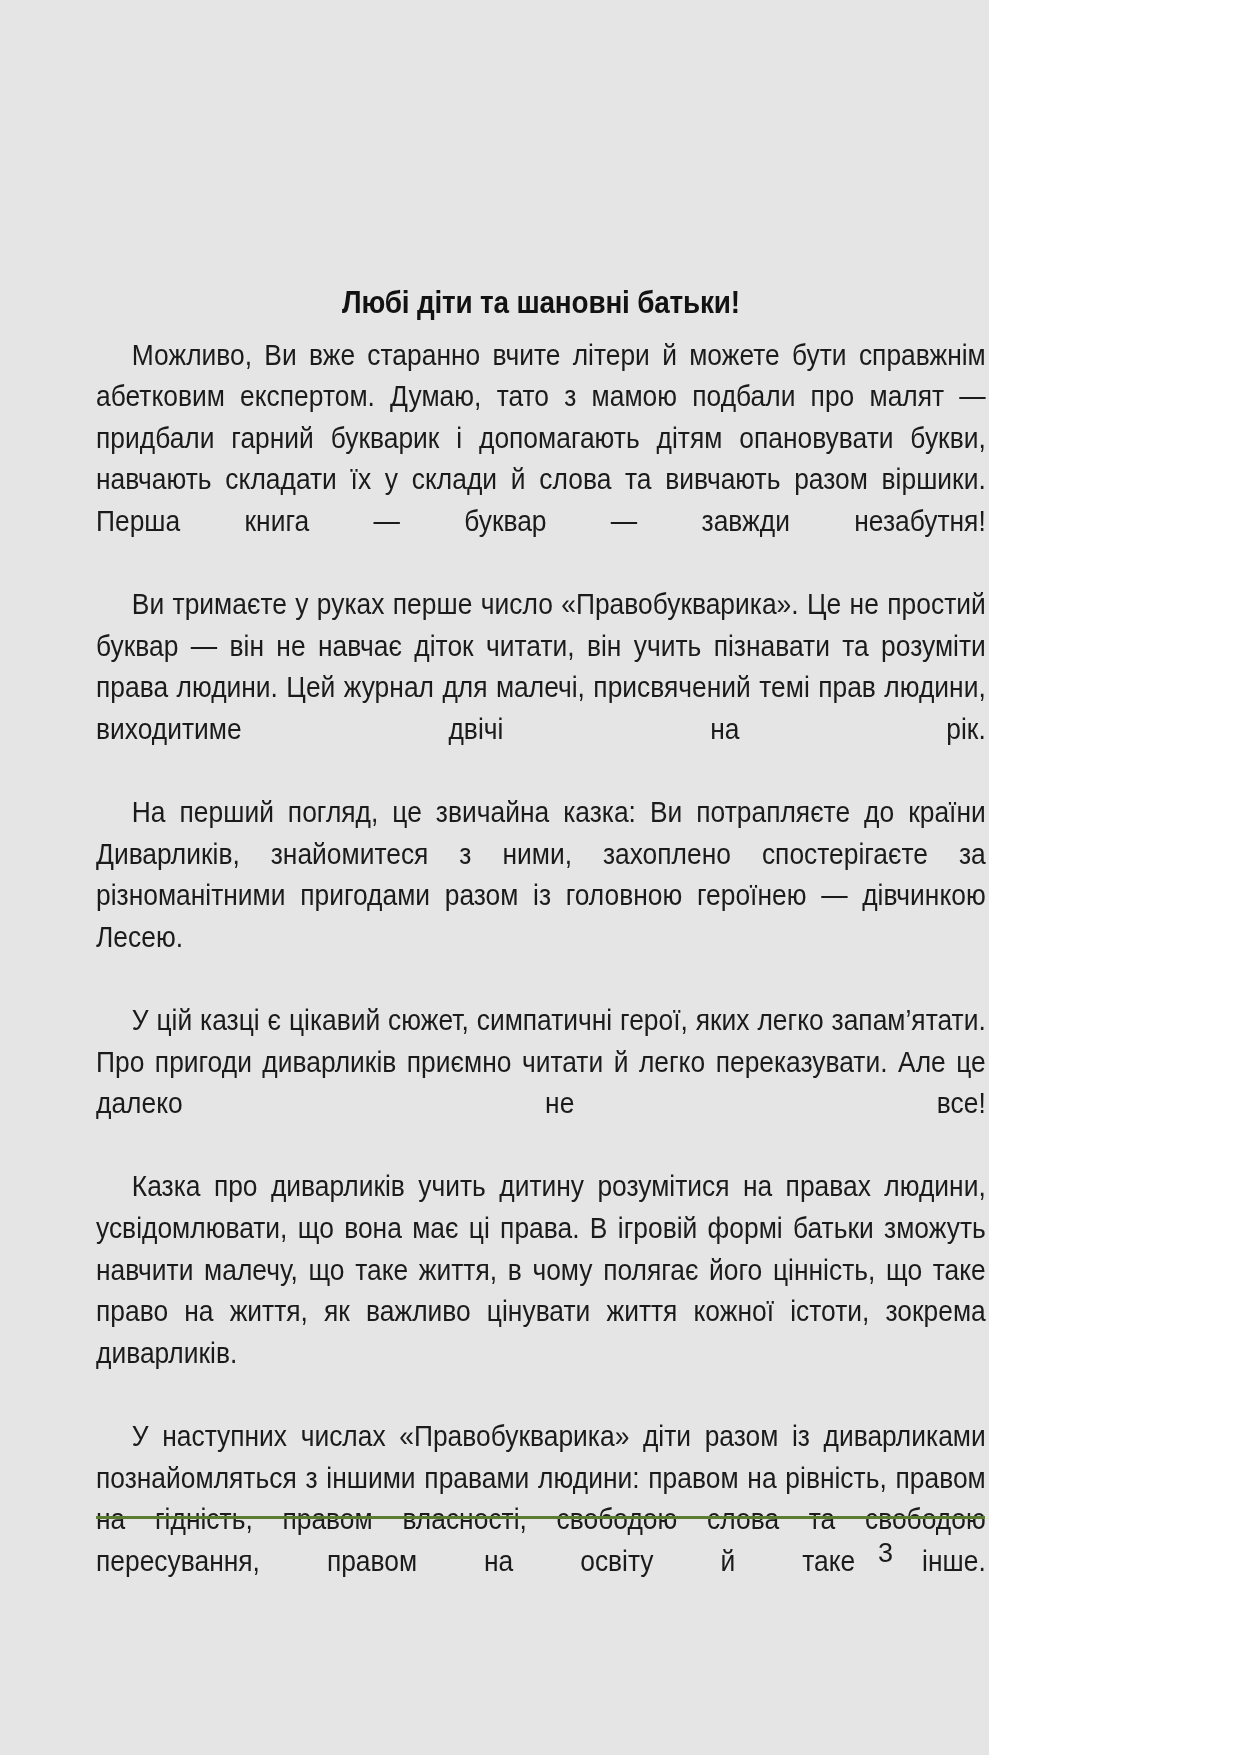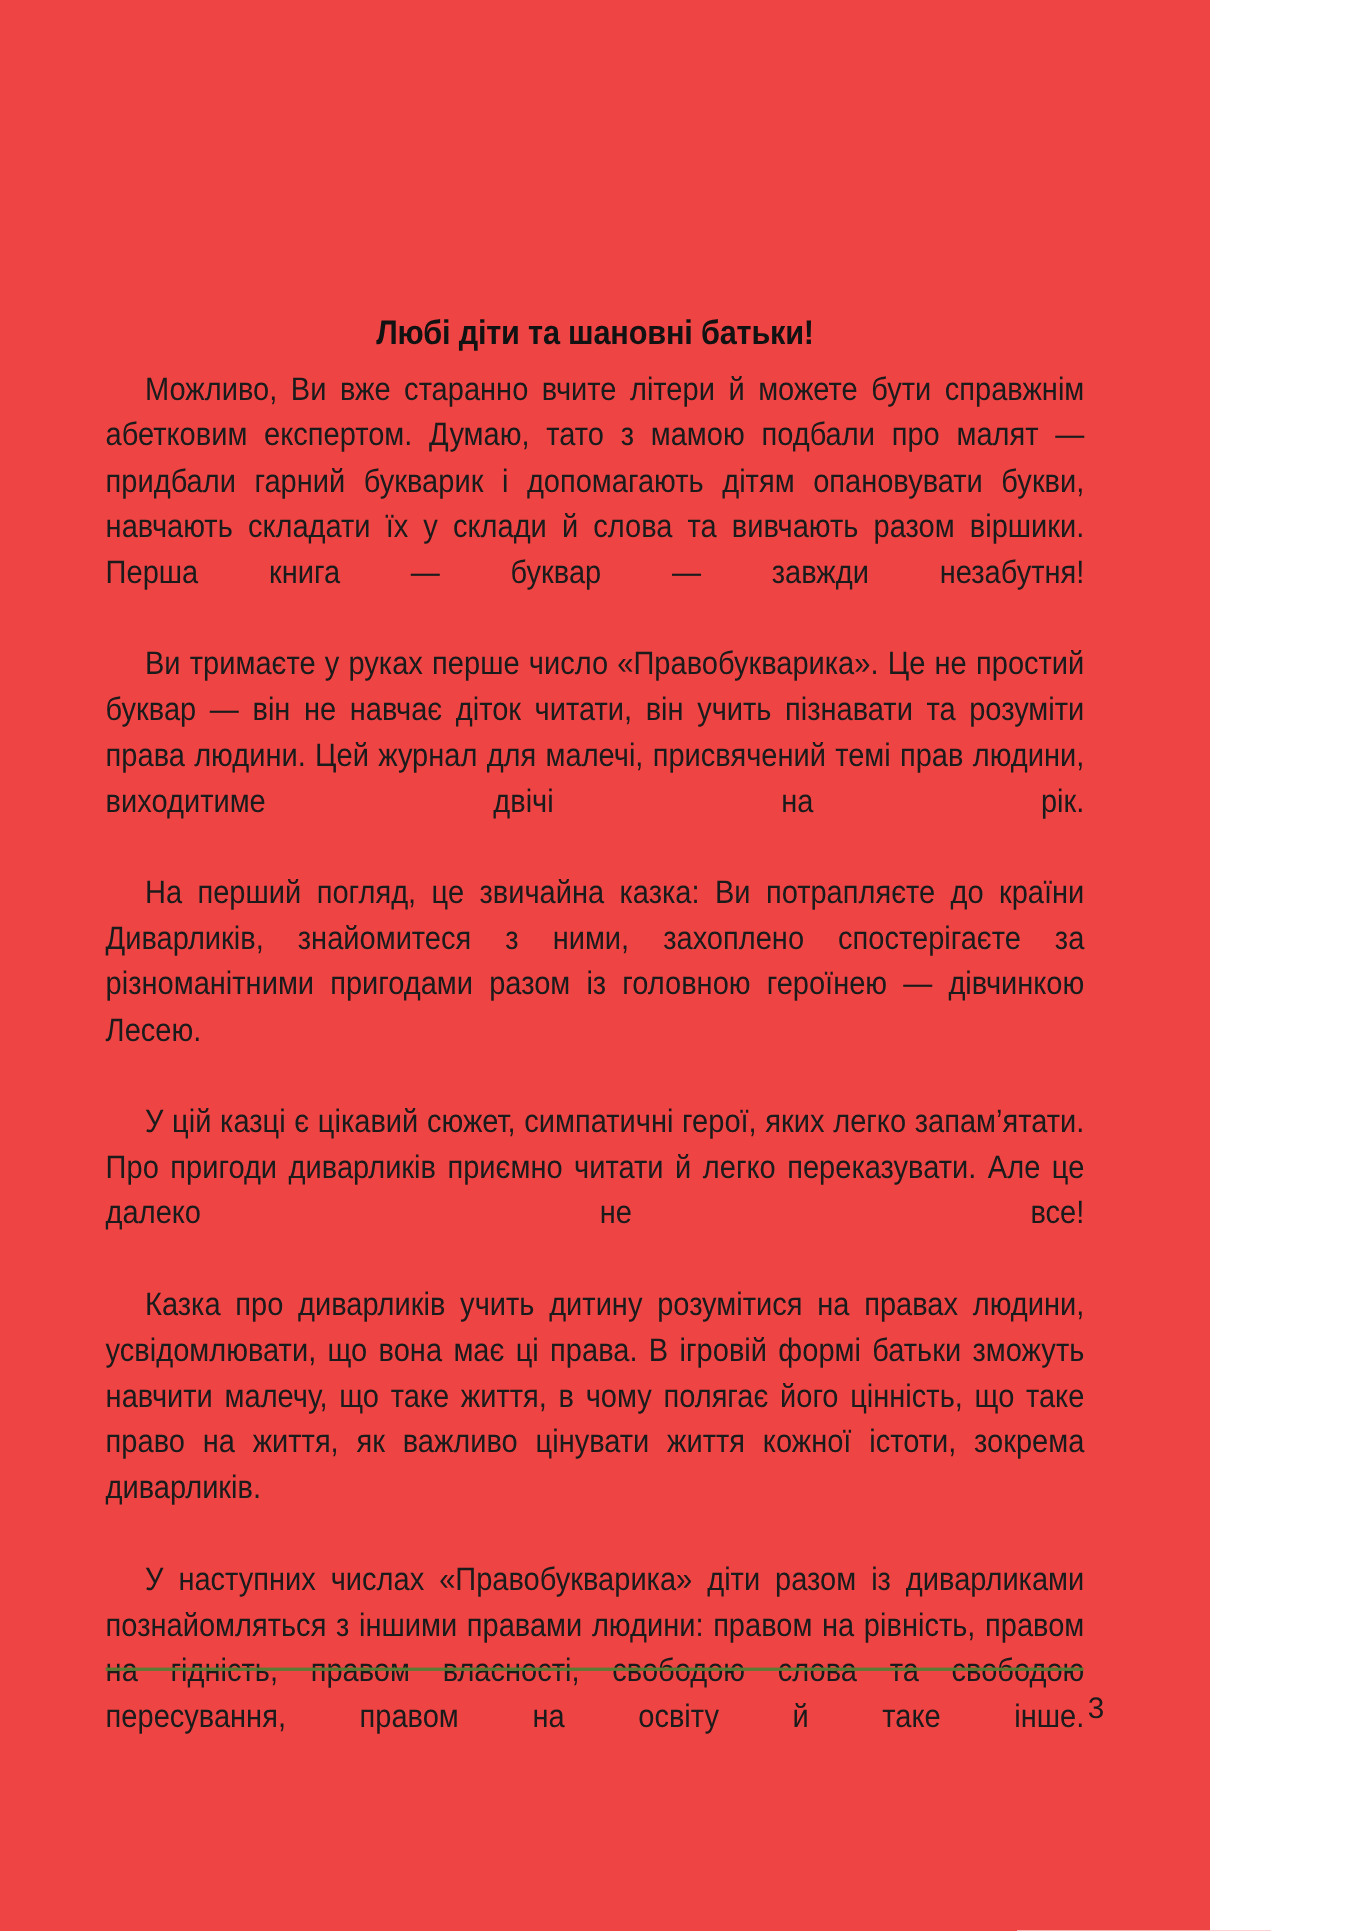--- a/index.html
+++ b/index.html
@@ -14,23 +14,23 @@
     position: relative;
     overflow: hidden;
     font-family: "Liberation Sans", "DejaVu Sans", sans-serif;
     color: #1a1a1a;
     -webkit-font-smoothing: antialiased;
   }
 
   .page {
     position: absolute;
     left: 0; top: 0;
-    width: 1100px;
+    width: 989px;
     height: 1755px;
-    background: #ef4444;
+    background: #e5e5e5;
     box-sizing: border-box;
   }
 
   
   .content {
     position: absolute;
     left: 96px;
     top: 285px;
     width: 890px;
   }

